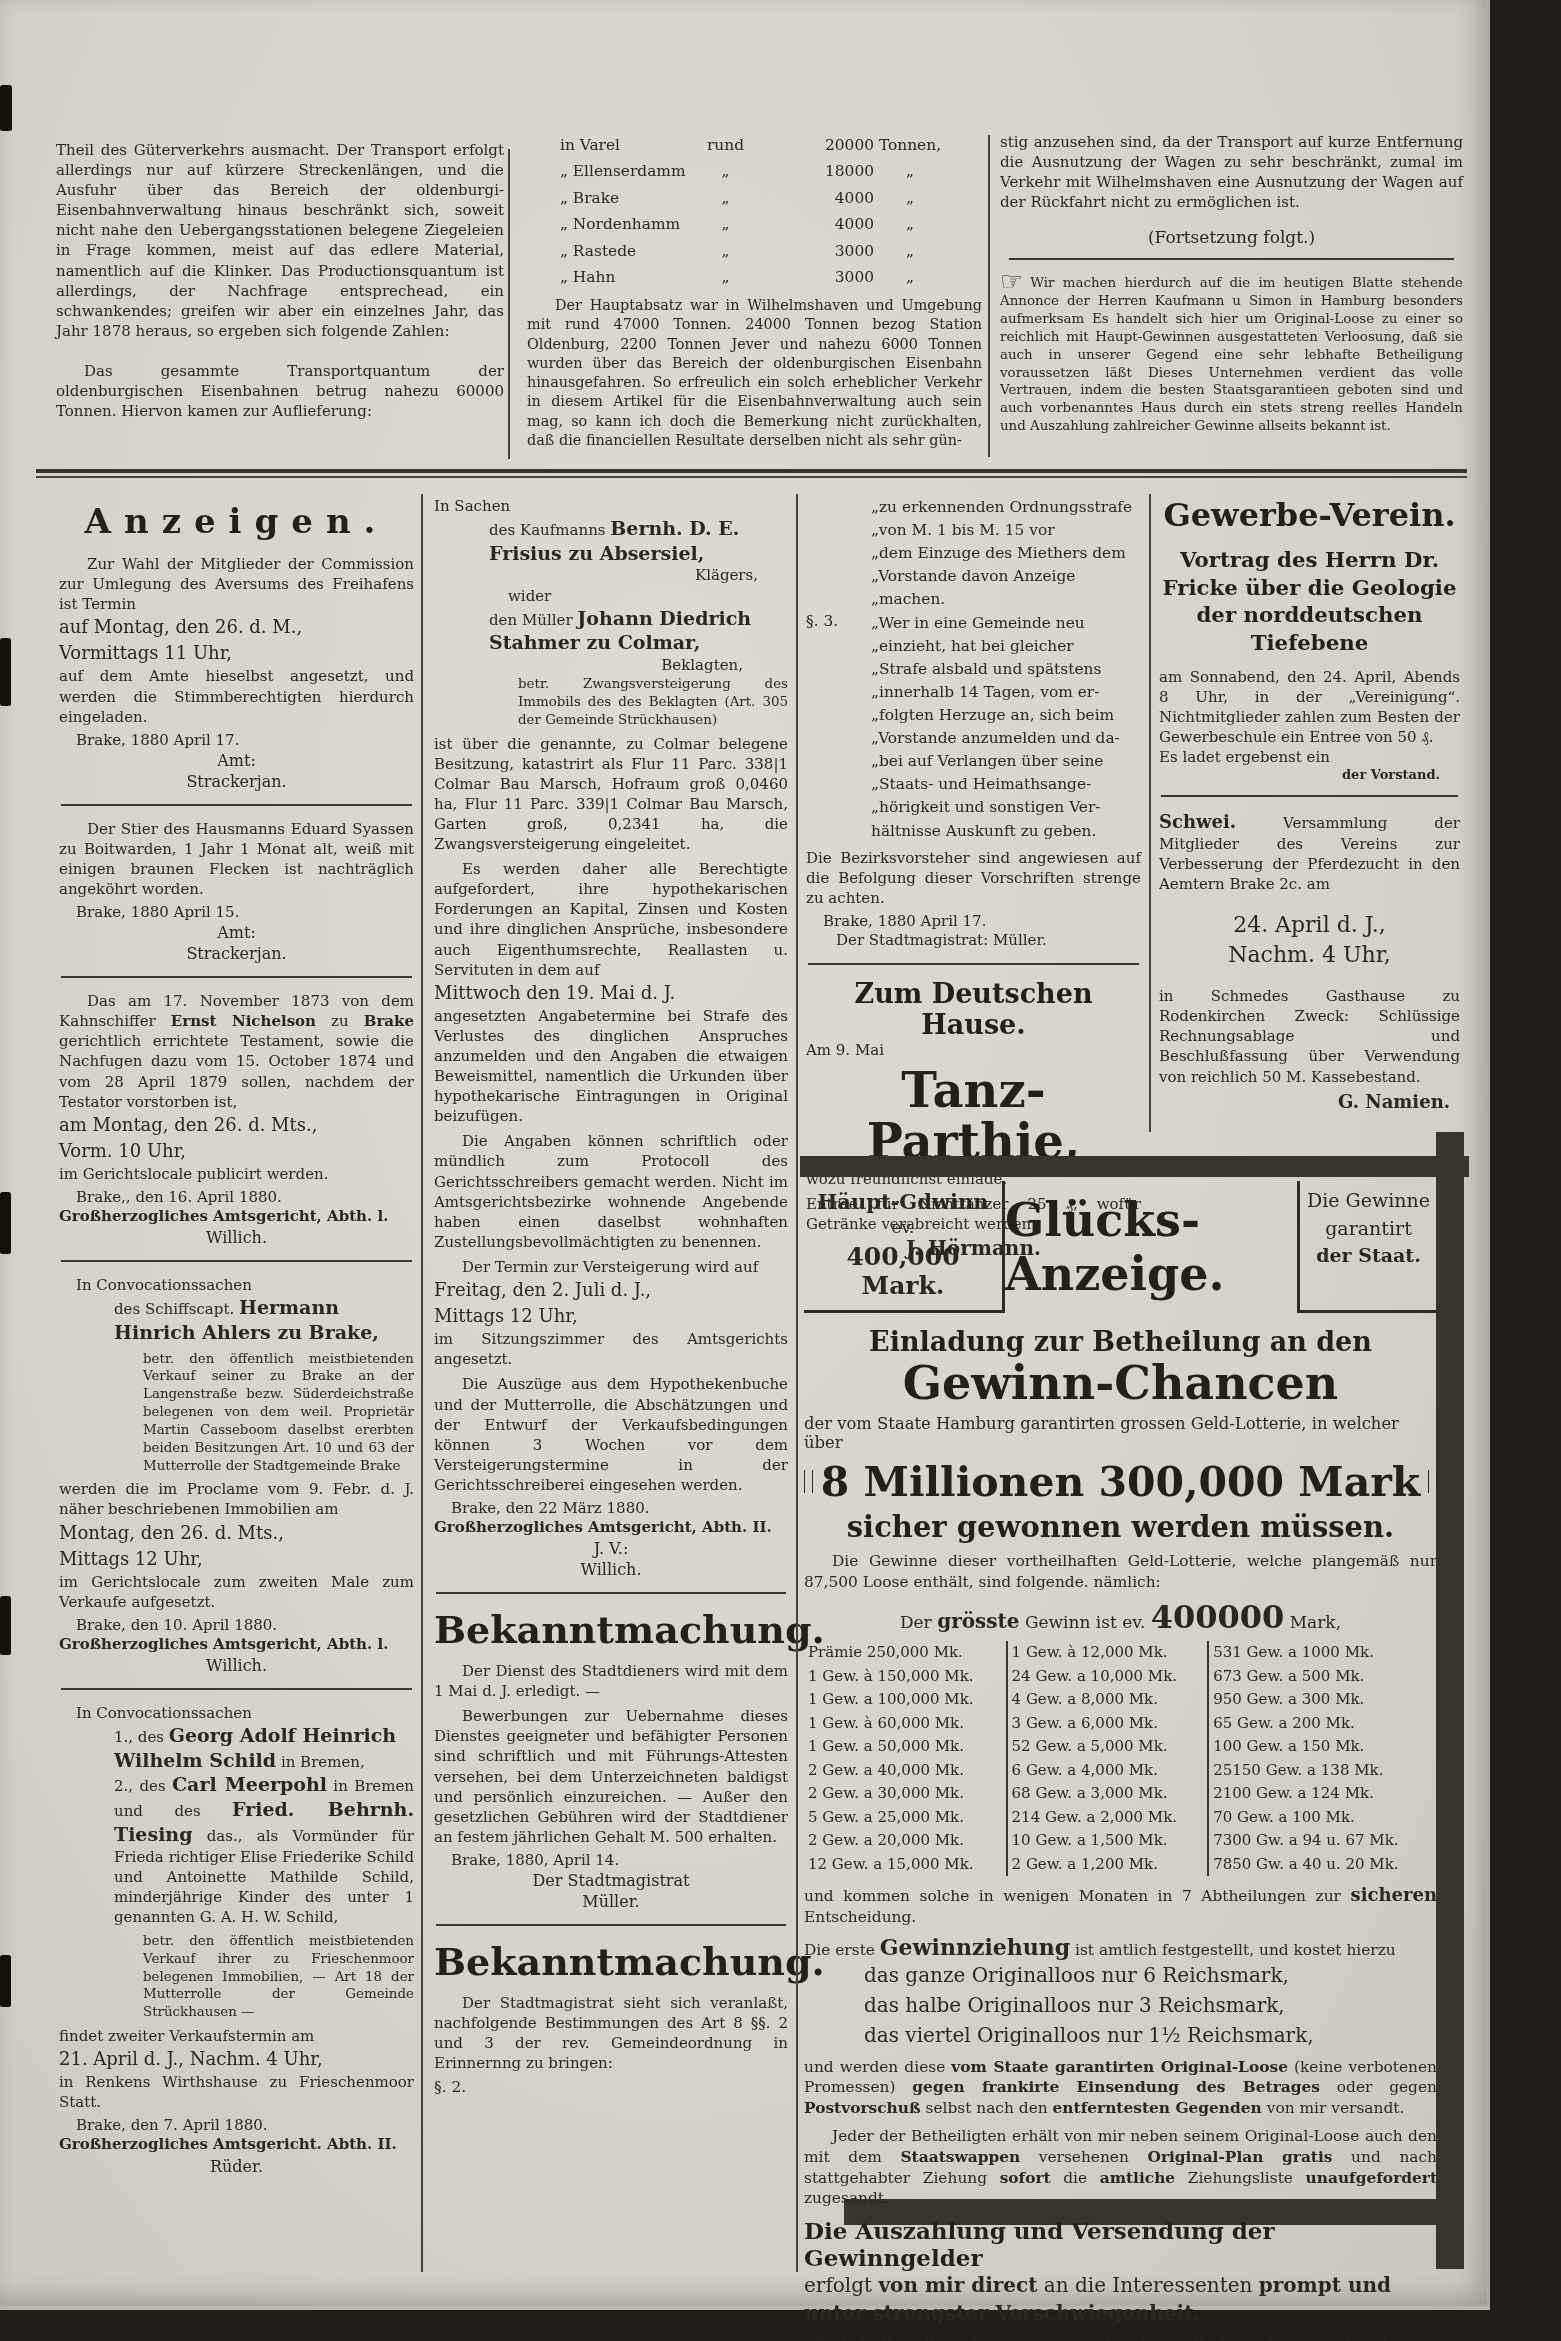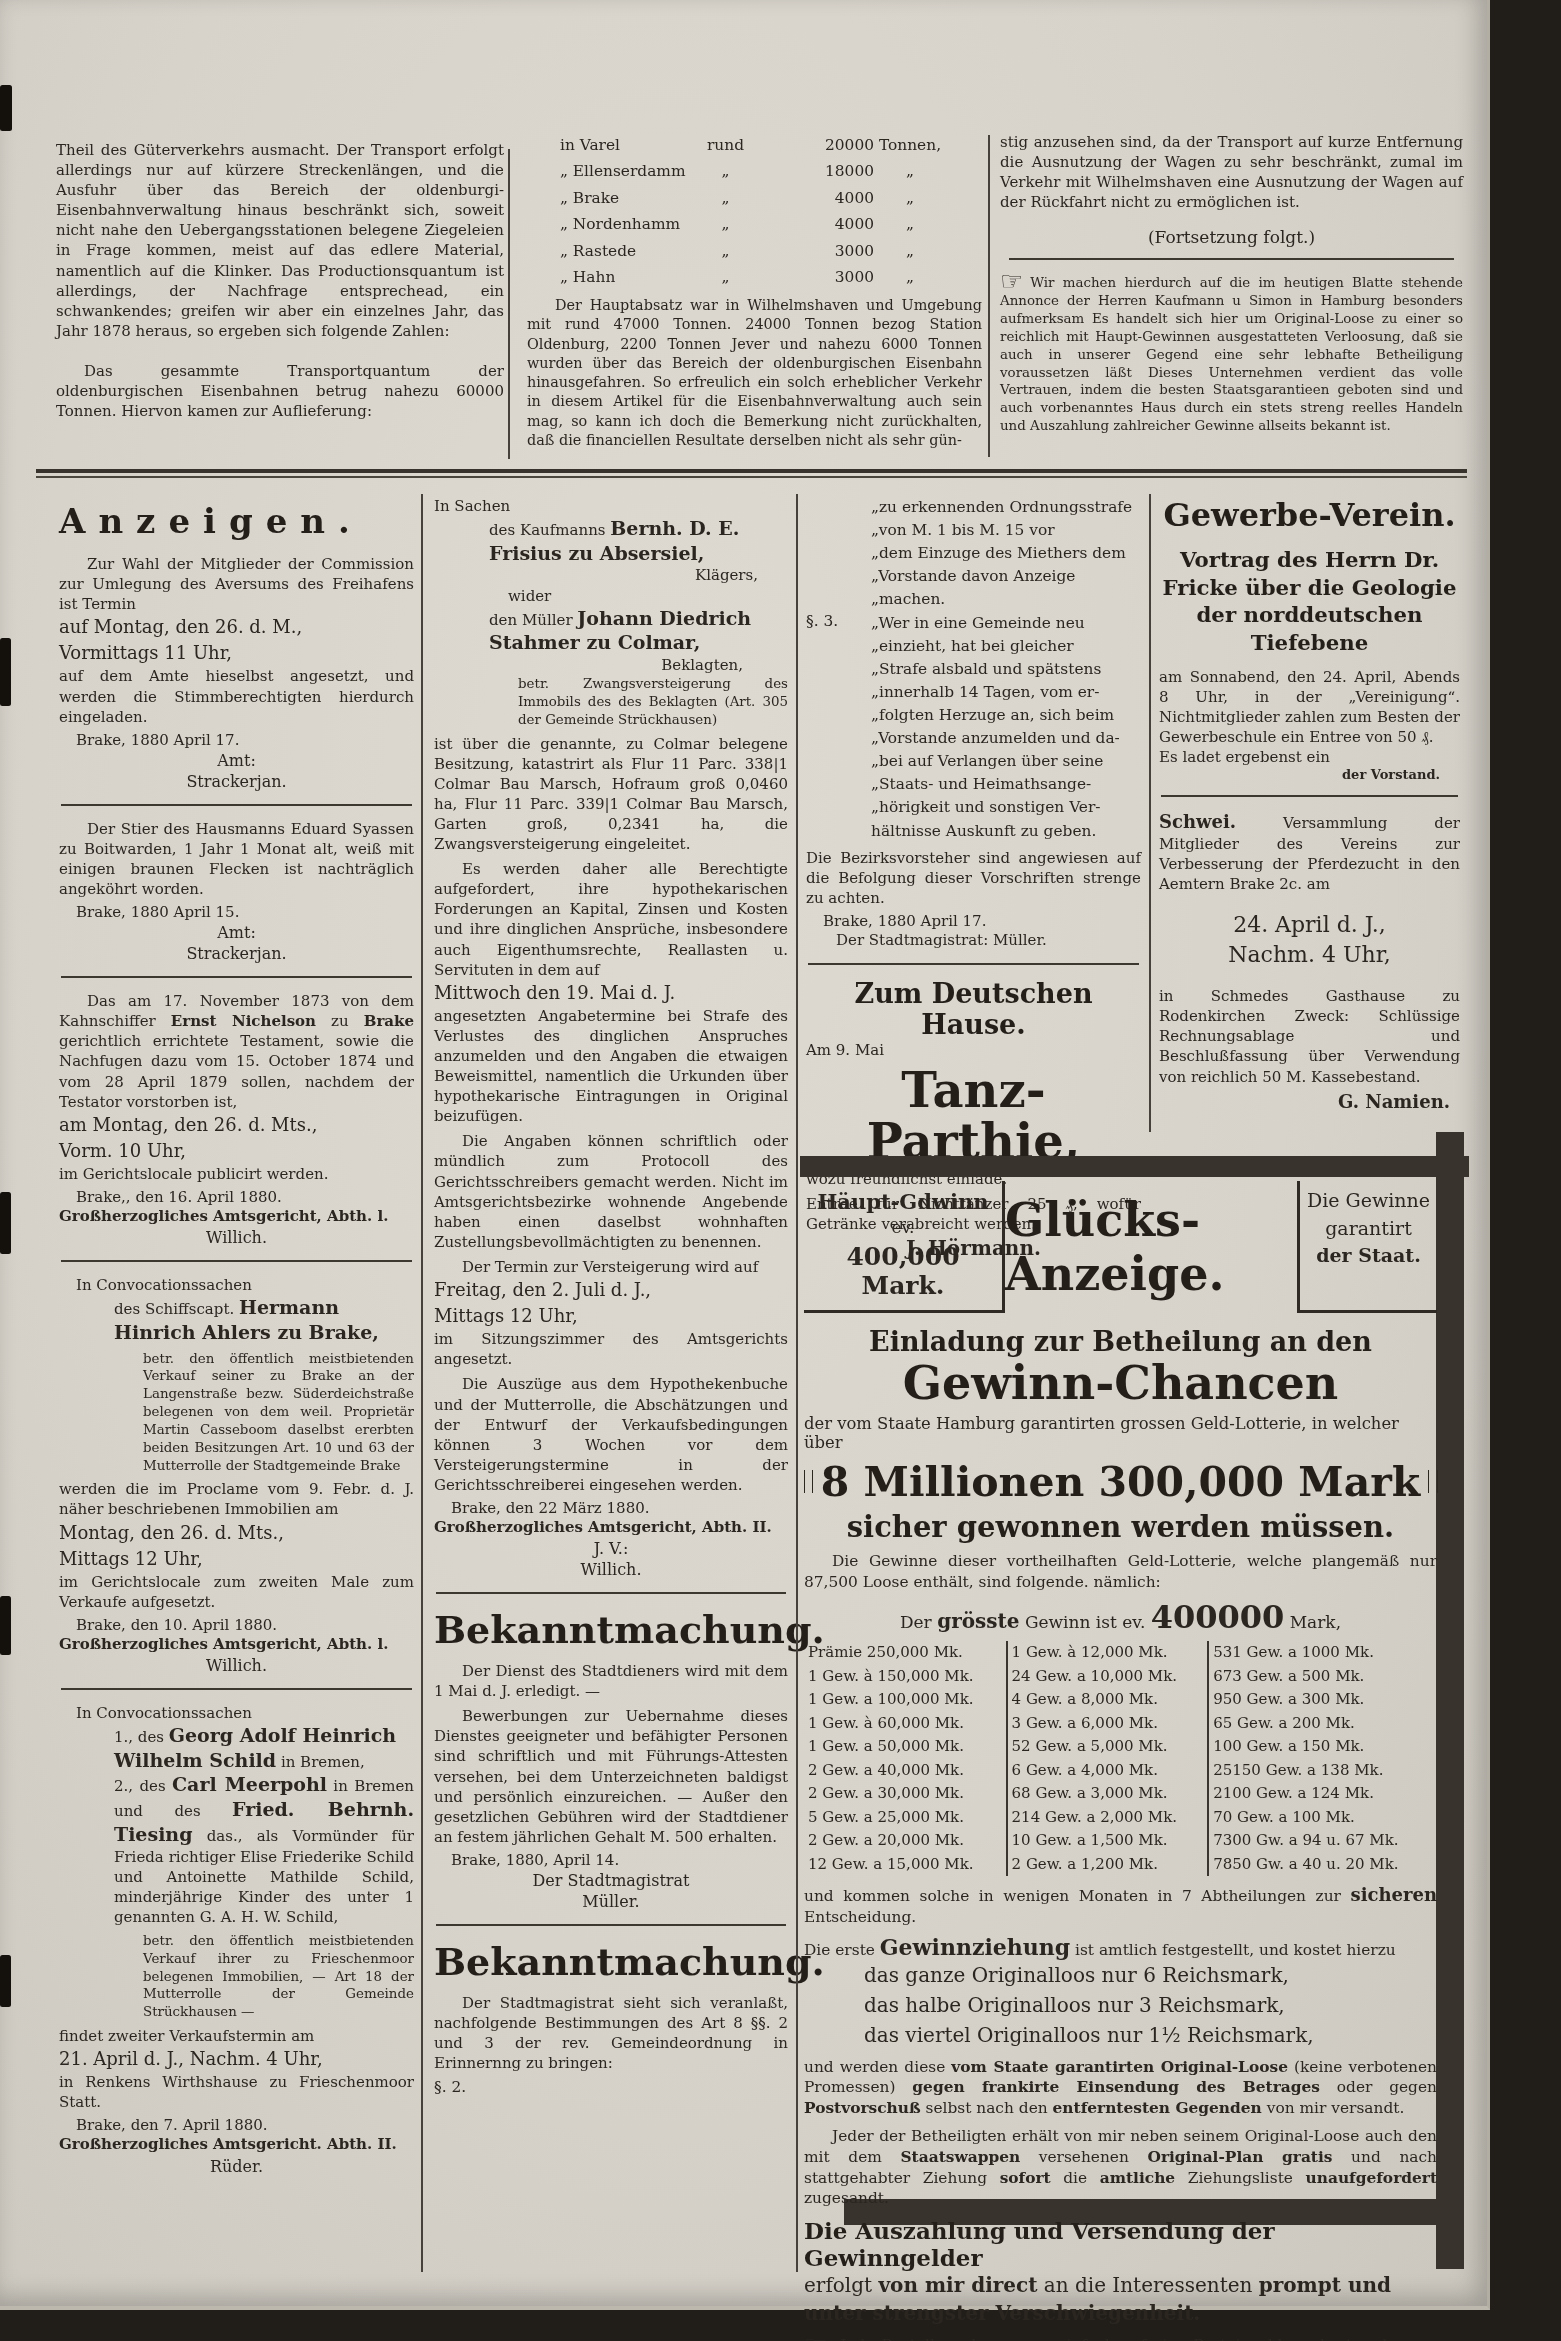--- a/index.html
+++ b/index.html
@@ -39,21 +39,21 @@
   .right{text-align:right;}
   .bold{font-weight:bold;}
   .emph-line{font-size:18px;line-height:1.45;}
   .datel{font-size:15px;text-indent:17px;margin-top:4px;}
   .sigc{font-size:16px;text-align:center;margin-top:2px;}
   .nrule{height:2px;background:#3c372f;margin:13px auto;width:99%;}
   .thinrule{height:2px;background:#3c372f;margin:11px auto;width:96%;}
   .manicule{font-size:26px;line-height:.8;vertical-align:-3px;padding-right:7px;}
   .tonrow{display:grid;grid-template-columns:164px 69px 114px 72px;font-size:15.4px;line-height:1.72;}
   .tc1{padding-left:33px;} .tc2{text-align:center;} .tc3{text-align:right;} .tc4{text-align:center;}
-  .anz-head{font-size:34px;font-weight:bold;letter-spacing:13px;text-align:left;margin:3px 0 13px;color:#241f19;}
+  .anz-head{font-size:34px;font-weight:bold;letter-spacing:13px;text-align:center;margin:3px 0 13px;color:#241f19;}
   .conv-name{font-size:19px;font-weight:bold;line-height:1.3;}
   .blk-ind{padding-left:55px;}
   .blk-ind2{padding-left:84px;}
   .bek-title{font-size:38px;font-weight:bold;text-align:center;margin:5px 0 9px;color:#241f19;}
   .qblock{display:flex;gap:10px;}
   .qlabel{font-size:15.4px;min-width:42px;}
   .qlines{font-size:15.4px;line-height:1.5;}
   .haus-title{font-size:27px;font-weight:bold;text-align:center;margin-top:3px;color:#241f19;}
   .tanz{font-size:48px;font-weight:bold;text-align:center;line-height:1.05;margin:5px 0 3px;color:#241f19;}
   .gew-title{font-size:32px;font-weight:bold;text-align:center;color:#241f19;}

